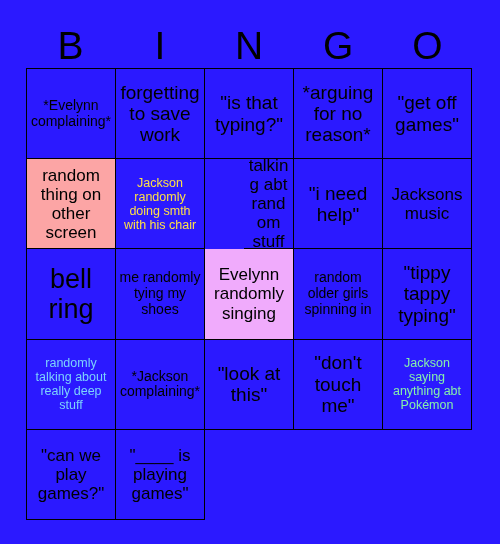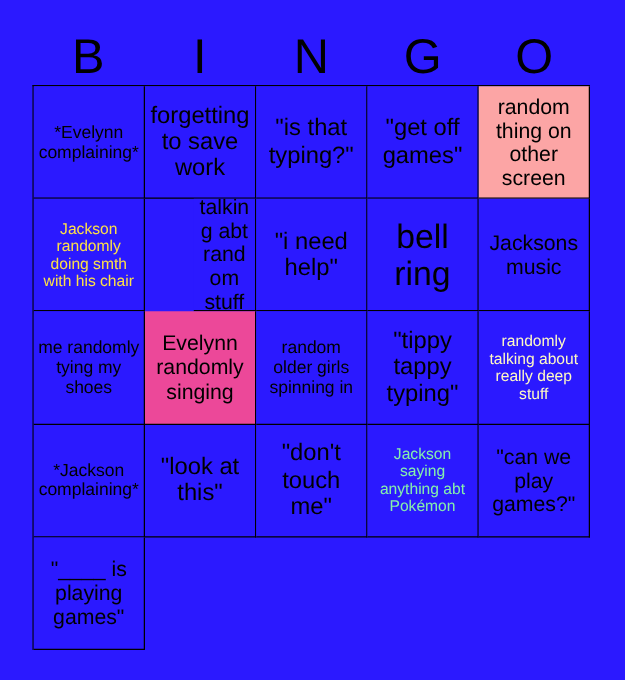--- a/index.html
+++ b/index.html
@@ -95,57 +95,60 @@
 
     <div class="cell t-sm" style="background: rgb(43, 25, 255); border-right-color: rgb(0, 0, 0); border-bottom-color: rgb(0, 0, 0); color: rgb(0, 0, 0);">
         <span>*Evelynn complaining*</span>
       </div>
     <div class="cell t-lg" style="background: rgb(43, 25, 255); border-right-color: rgb(0, 0, 0); border-bottom-color: rgb(0, 0, 0); color: rgb(0, 0, 0);">
         <span>forgetting to save work</span>
       </div>
     <div class="cell t-lg" style="background: rgb(43, 25, 255); border-right-color: rgb(0, 0, 0); border-bottom-color: rgb(0, 0, 0); color: rgb(0, 0, 0);">
         <span>"is that typing?"</span>
       </div>
+    <div class="cell t-lg" style="background: rgb(43, 25, 255); border-right-color: rgb(0, 0, 0); border-bottom-color: rgb(0, 0, 0); color: rgb(0, 0, 0);">
+        <span>*arguing for no reason*</span>
+      </div>
 
     <div class="cell t-lg" style="background: rgb(43, 25, 255); border-right-color: rgb(0, 0, 0); border-bottom-color: rgb(0, 0, 0); color: rgb(0, 0, 0);">
         <span>"get off games"</span>
       </div>
     <div class="cell t-md" style="background: #fca5a5; border-right-color: rgb(0, 0, 0); border-bottom-color: rgb(0, 0, 0); color: rgb(0, 0, 0);">
         <span>random thing on other screen</span>
       </div>
     <div class="cell t-xs" style="background: rgb(43, 25, 255); border-right-color: rgb(0, 0, 0); border-bottom-color: rgb(0, 0, 0); color: #fde047;">
         <span>Jackson randomly doing smth with his chair</span>
       </div>
     <div class="cell t-md" style="background: rgb(43, 25, 255); border-right-color: rgb(0, 0, 0); border-bottom-color: rgb(0, 0, 0); color: rgb(0, 0, 0); margin-left: 39px;">
         <span>talking abt random stuff</span>
       </div>
     <div class="cell t-lg" style="background: rgb(43, 25, 255); border-right-color: rgb(0, 0, 0); border-bottom-color: rgb(0, 0, 0); color: rgb(0, 0, 0);">
         <span>"i need help"</span>
       </div>
 
+    <div class="cell t-md" style="background: rgb(43, 25, 255); border-right-color: rgb(0, 0, 0); border-bottom-color: rgb(0, 0, 0); color: rgb(0, 0, 0);">
+        <span>Jacksons music</span>
+      </div>
     <div class="cell t-xl" style="background: rgb(43, 25, 255); border-right-color: rgb(0, 0, 0); border-bottom-color: rgb(0, 0, 0); color: rgb(0, 0, 0);">
         <span>bell ring</span>
-      </div>
-    <div class="cell t-md" style="background: rgb(43, 25, 255); border-right-color: rgb(0, 0, 0); border-bottom-color: rgb(0, 0, 0); color: rgb(0, 0, 0);">
-        <span>Jacksons music</span>
       </div>
     <div class="cell t-sm" style="background: rgb(43, 25, 255); border-right-color: rgb(0, 0, 0); border-bottom-color: rgb(0, 0, 0); color: rgb(0, 0, 0);">
         <span>me randomly tying my shoes</span>
       </div>
-    <div class="cell t-md" style="background: #ec4899; border-right-color: rgb(0, 0, 0); border-bottom-color: rgb(0, 0, 0); color: rgb(0, 0, 0);">
+    <div class="cell t-md" style="background: #f0abfc; border-right-color: rgb(0, 0, 0); border-bottom-color: rgb(0, 0, 0); color: rgb(0, 0, 0);">
         <span>Evelynn randomly singing</span>
       </div>
 
     <div class="cell t-sm" style="background: rgb(43, 25, 255); border-right-color: rgb(0, 0, 0); border-bottom-color: rgb(0, 0, 0); color: rgb(0, 0, 0);">
         <span>random older girls spinning in</span>
       </div>
     <div class="cell t-lg" style="background: rgb(43, 25, 255); border-right-color: rgb(0, 0, 0); border-bottom-color: rgb(0, 0, 0); color: rgb(0, 0, 0);">
         <span>"tippy tappy typing"</span>
       </div>
-    <div class="cell t-xs" style="background: rgb(43, 25, 255); border-right-color: rgb(0, 0, 0); border-bottom-color: rgb(0, 0, 0); color: #fef9c3; justify-content: flex-end;">
+    <div class="cell t-xs" style="background: rgb(43, 25, 255); border-right-color: rgb(0, 0, 0); border-bottom-color: rgb(0, 0, 0); color: #7dd3fc; justify-content: flex-end;">
         <span>randomly talking about really deep stuff</span>
       </div>
     <div class="cell t-sm" style="background: rgb(43, 25, 255); border-right-color: rgb(0, 0, 0); border-bottom-color: rgb(0, 0, 0); color: rgb(0, 0, 0);">
         <span>*Jackson complaining*</span>
       </div>
     <div class="cell t-lg" style="background: rgb(43, 25, 255); border-right-color: rgb(0, 0, 0); border-bottom-color: rgb(0, 0, 0); color: rgb(0, 0, 0);">
         <span>"look at this"</span>
       </div>
 
     <div class="cell t-lg" style="background: rgb(43, 25, 255); border-right-color: rgb(0, 0, 0); border-bottom-color: rgb(0, 0, 0); color: rgb(0, 0, 0);">

